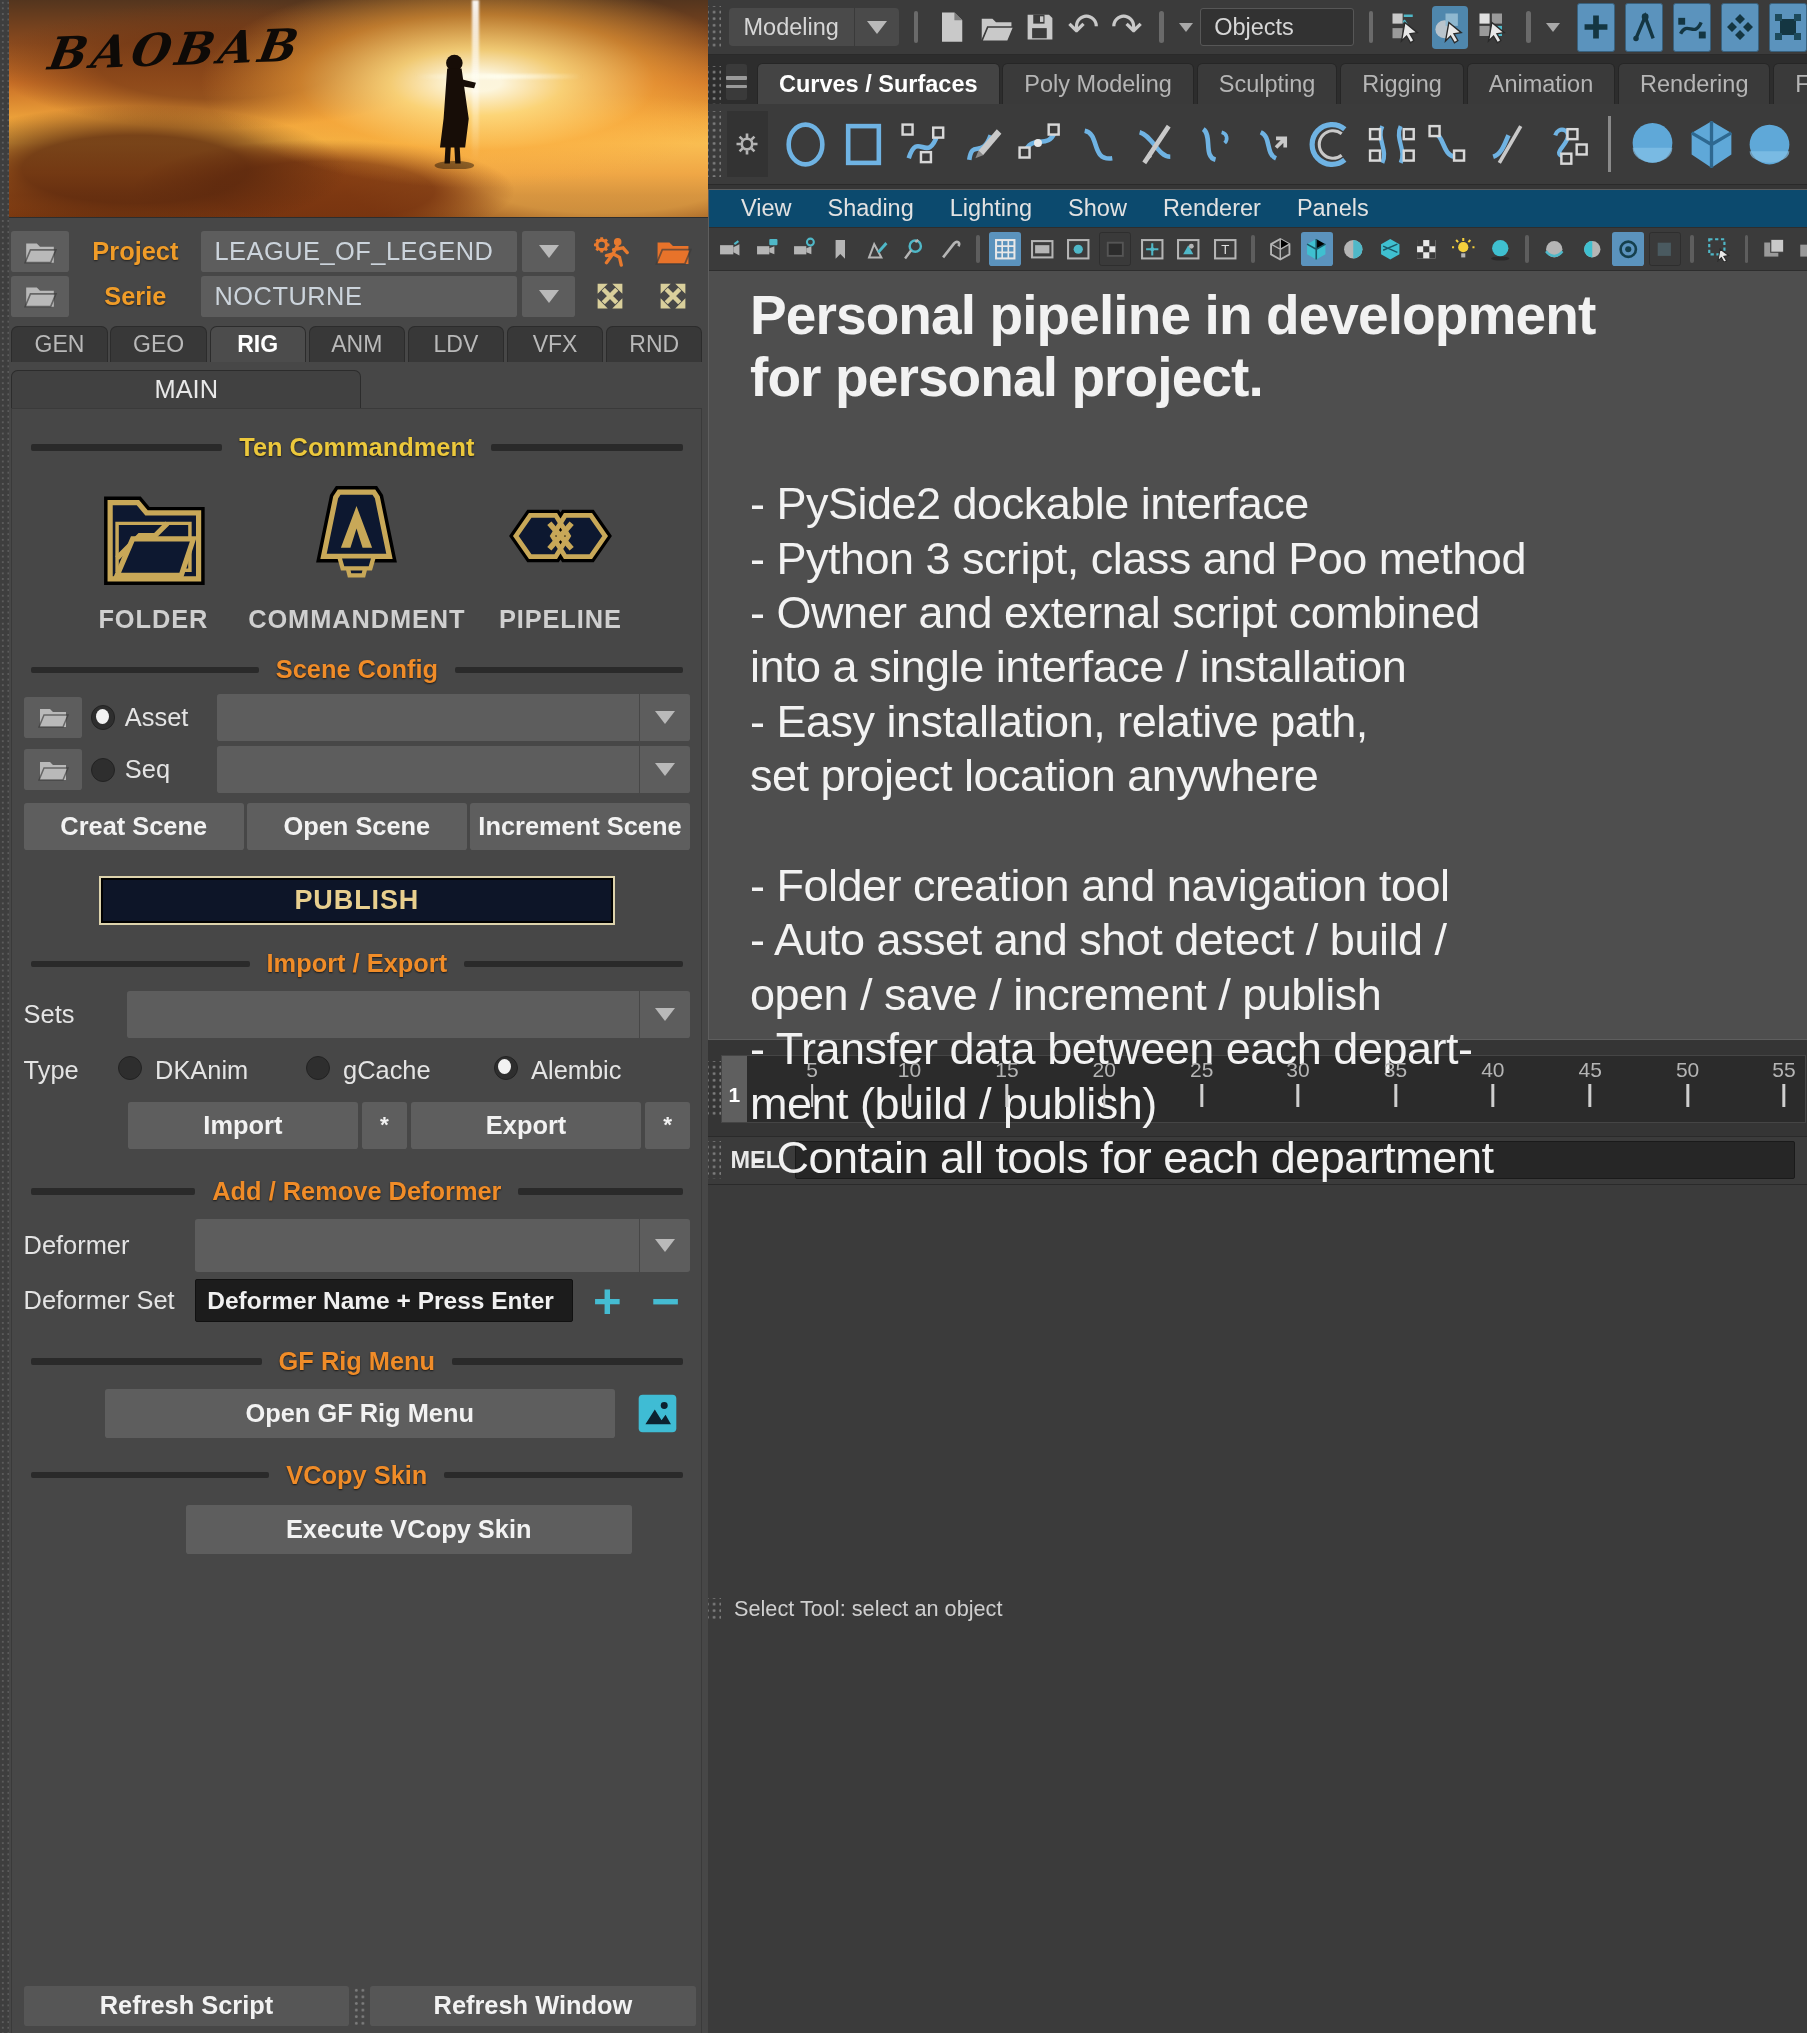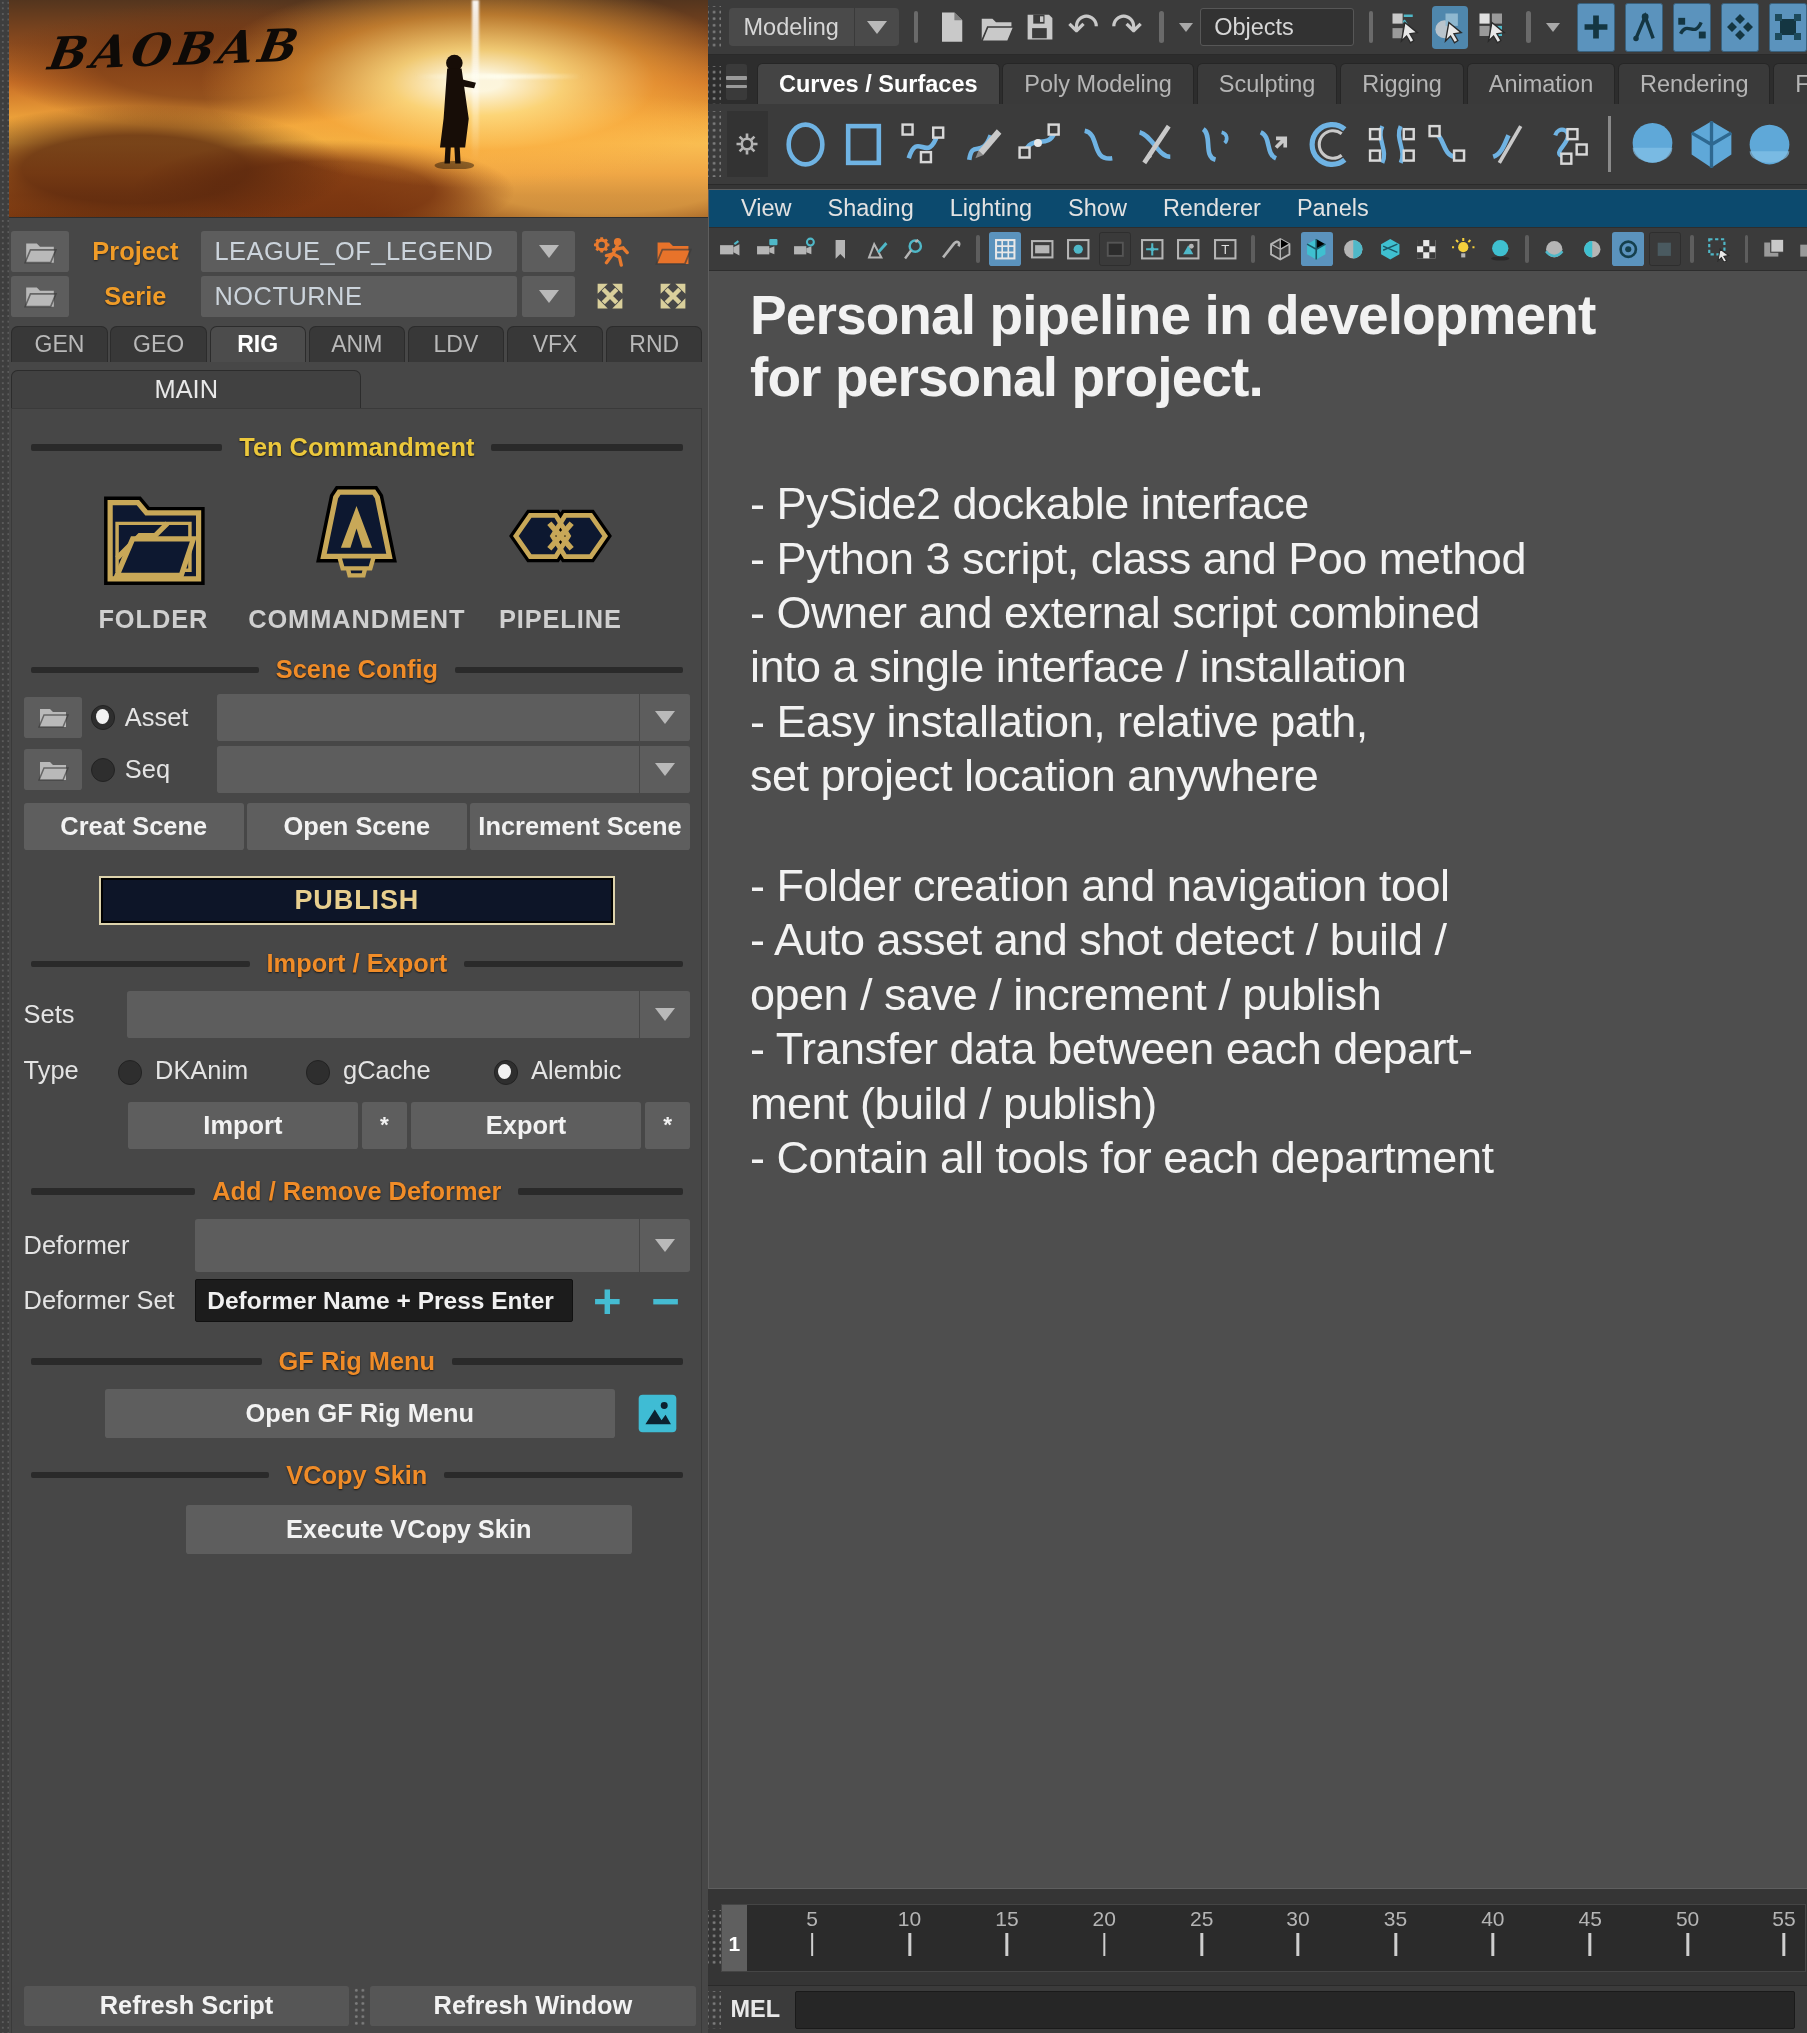--- a/index.html
+++ b/index.html
@@ -81,21 +81,21 @@
   .gbtn{flex:1;height:47px;background:#5e5e5e;border-radius:2.8px;display:flex;align-items:center;justify-content:center;
     font-weight:bold;font-size:25.4px;color:#f2f2f2}
   .publish{margin:26px 75px 0 75px;height:49px;background:#0d1528;border:2.8px solid #ddd3ac;
     box-shadow:inset 0 0 0 1.9px #000;display:flex;align-items:center;justify-content:center;
     font-weight:bold;font-size:27px;color:#e8cf8e;letter-spacing:0.9px}
 
   
   .ie-row{display:flex;align-items:center;gap:9.4px;margin-top:13px}
   .ie-label{width:94px;font-size:25.4px;color:#e4e4e4}
   .type-row{display:flex;align-items:center;margin-top:11.3px;height:41px}
-  .type-opt{display:flex;align-items:flex-end;gap:13px;width:188px}
+  .type-opt{display:flex;align-items:flex-start;gap:13px;width:188px}
   .type-opt span.tl{font-size:25.4px;color:#e4e4e4}
   .imp-row{display:flex;gap:3.8px;margin:11.3px 0 0 104px}
   .imp-row .big{flex:1}
   .star-btn{width:45px;height:47px;background:#5e5e5e;border-radius:2.8px;display:flex;align-items:center;justify-content:center;
     font-size:22.6px;color:#f2f2f2;font-weight:bold}
 
   
   .def-label{width:162px;font-size:25.4px;color:#e4e4e4}
   .dark-input{flex:1;height:43px;background:#1c1c1c;border:0.9px solid #111;border-radius:1.9px;
     color:#f0f0f0;font-size:24.5px;font-weight:bold;font-family:"Liberation Sans",sans-serif;padding:0 11.3px;outline:none}
@@ -988,15 +988,19 @@
         </div>
       </div>
     </div>
 
     <div class="melrow">
       <div class="dots" style="height:38px"></div>
       <span class="mel-label">MEL</span>
       <input class="mel-input" style="">
     </div>
 
+    <div class="statusrow">
+      <div class="dots" style="height:22.6px"></div>
+      <span class="status-text">Select Tool: select an object</span>
+    </div>
   </div>
 </div>
 
 
 </body></html>

